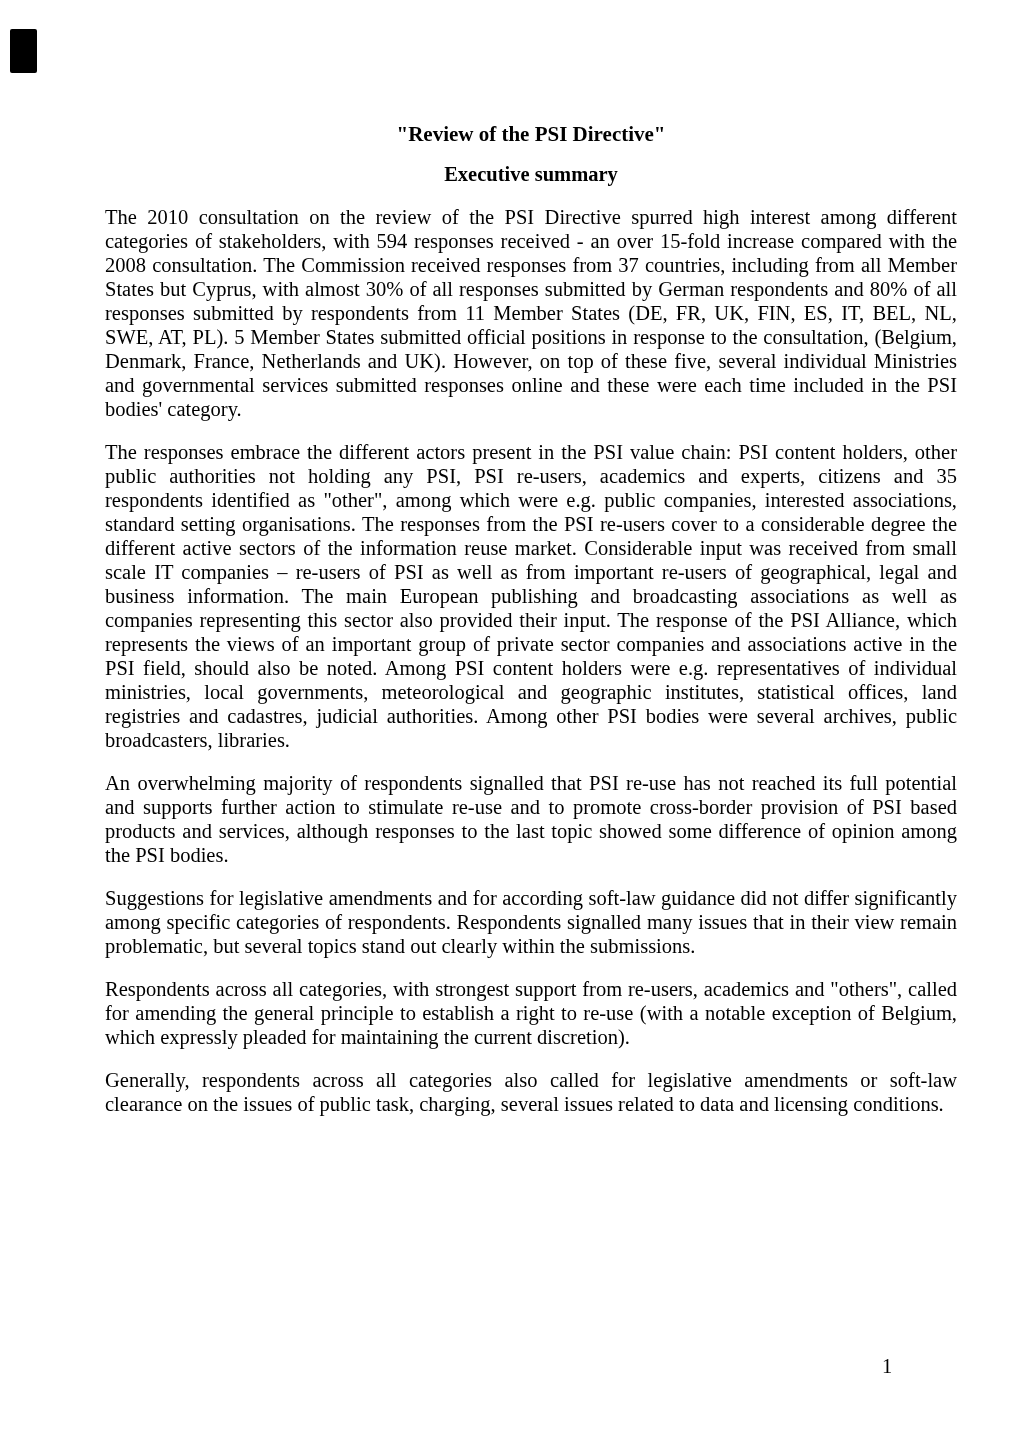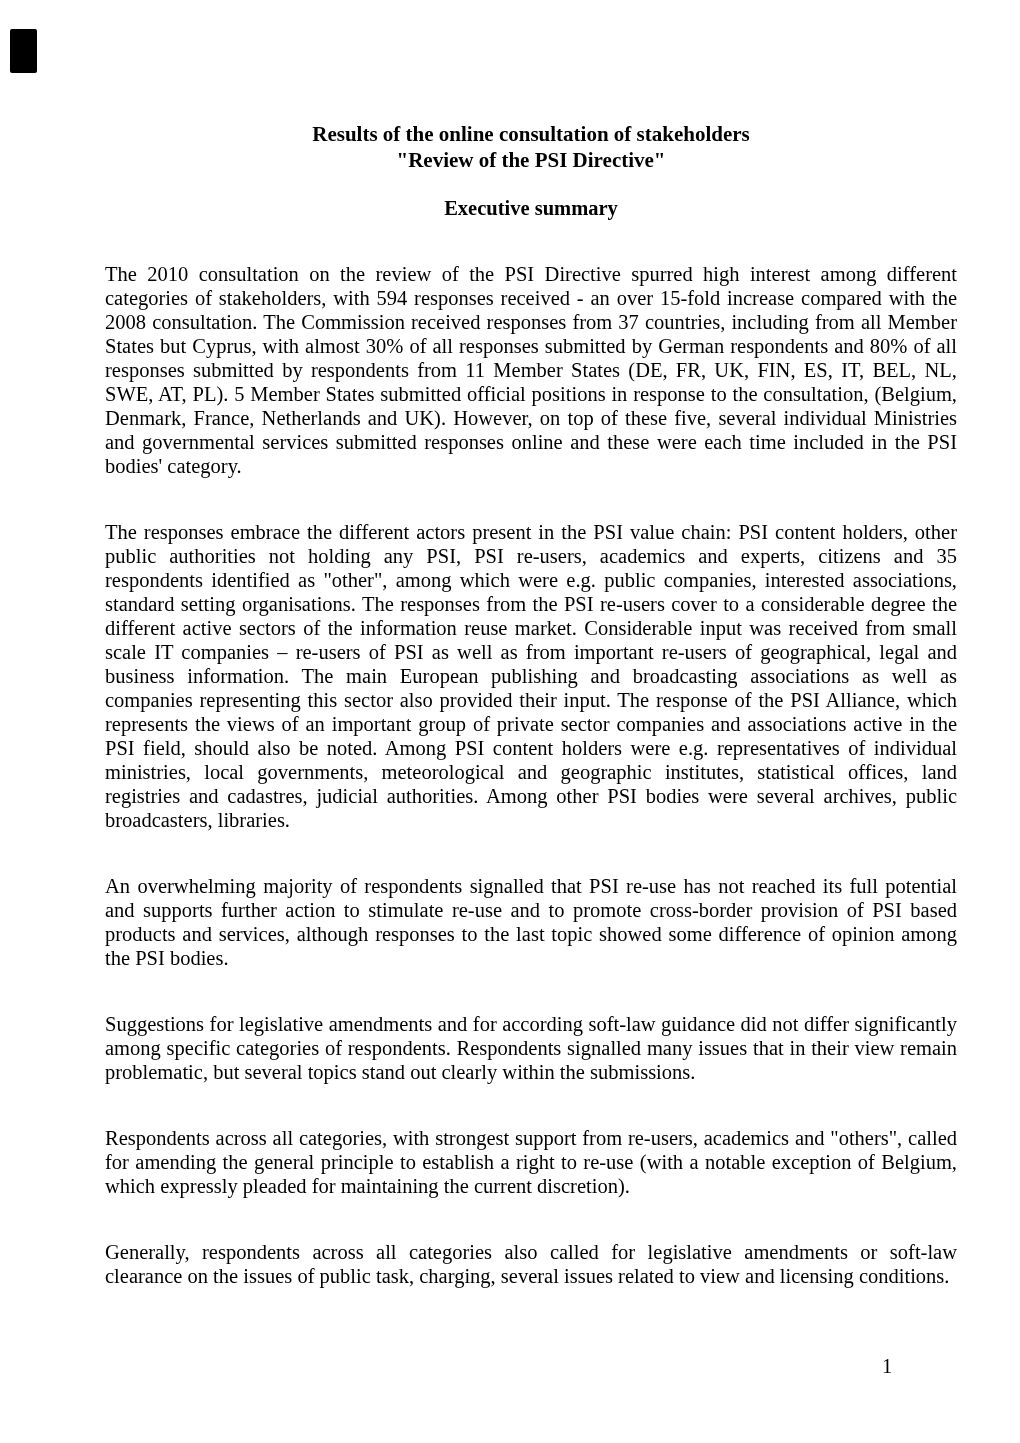--- a/index.html
+++ b/index.html
@@ -39,28 +39,28 @@
     text-align: center;
     font-weight: bold;
     font-size: 21px;
     line-height: 26px;
   }
   .subtitle {
     text-align: center;
     font-weight: bold;
     font-size: 20.5px;
     line-height: 24px;
-    margin-top: 23px;
+    margin-top: 15px;
   }
   .body-text {
     font-size: 20.5px;
     line-height: 24px;
   }
   .body-text p {
-    margin: 42px 0 0 0;
+    margin: 19px 0 0 0;
     text-align: justify;
     text-justify: inter-word;
   }
   .page-number {
     position: absolute;
     left: 882px;
     top: 1354px;
     font-size: 20.5px;
     line-height: 24px;
   }
@@ -68,32 +68,31 @@
 </head>
 <body>
 
 <div class="page">
 
   <div class="scan-artifact"></div>
 
   <div class="doc">
 
     <div class="title">
-      <div>Results of the online consultation of stakeholders</div>
       <div>"Review of the PSI Directive"</div>
     </div>
 
     <div class="subtitle">Executive summary</div>
 
     <div class="body-text">
       <p>The 2010 consultation on the review of the PSI Directive spurred high interest among different categories of stakeholders, with 594 responses received - an over 15-fold increase compared with the 2008 consultation. The Commission received responses from 37 countries, including from all Member States but Cyprus, with almost 30% of all responses submitted by German respondents and 80% of all responses submitted by respondents from 11 Member States (DE, FR, UK, FIN, ES, IT, BEL, NL, SWE, AT, PL). 5 Member States submitted official positions in response to the consultation, (Belgium, Denmark, France, Netherlands and UK). However, on top of these five, several individual Ministries and governmental services submitted responses online and these were each time included in the PSI bodies' category.</p>
       <p>The responses embrace the different actors present in the PSI value chain: PSI content holders, other public authorities not holding any PSI, PSI re-users, academics and experts, citizens and 35 respondents identified as "other", among which were e.g. public companies, interested associations, standard setting organisations. The responses from the PSI re-users cover to a considerable degree the different active sectors of the information reuse market. Considerable input was received from small scale IT companies – re-users of PSI as well as from important re-users of geographical, legal and business information. The main European publishing and broadcasting associations as well as companies representing this sector also provided their input. The response of the PSI Alliance, which represents the views of an important group of private sector companies and associations active in the PSI field, should also be noted. Among PSI content holders were e.g. representatives of individual ministries, local governments, meteorological and geographic institutes, statistical offices, land registries and cadastres, judicial authorities. Among other PSI bodies were several archives, public broadcasters, libraries.</p>
       <p>An overwhelming majority of respondents signalled that PSI re-use has not reached its full potential and supports further action to stimulate re-use and to promote cross-border provision of PSI based products and services, although responses to the last topic showed some difference of opinion among the PSI bodies.</p>
       <p>Suggestions for legislative amendments and for according soft-law guidance did not differ significantly among specific categories of respondents. Respondents signalled many issues that in their view remain problematic, but several topics stand out clearly within the submissions.</p>
       <p>Respondents across all categories, with strongest support from re-users, academics and "others", called for amending the general principle to establish a right to re-use (with a notable exception of Belgium, which expressly pleaded for maintaining the current discretion).</p>
-      <p>Generally, respondents across all categories also called for legislative amendments or soft-law clearance on the issues of public task, charging, several issues related to view and licensing conditions.</p>
+      <p>Generally, respondents across all categories also called for legislative amendments or soft-law clearance on the issues of public task, charging, several issues related to data and licensing conditions.</p>
     </div>
 
   </div>
 
   <div class="page-number">1</div>
 
 </div>
 
 </body></html>

